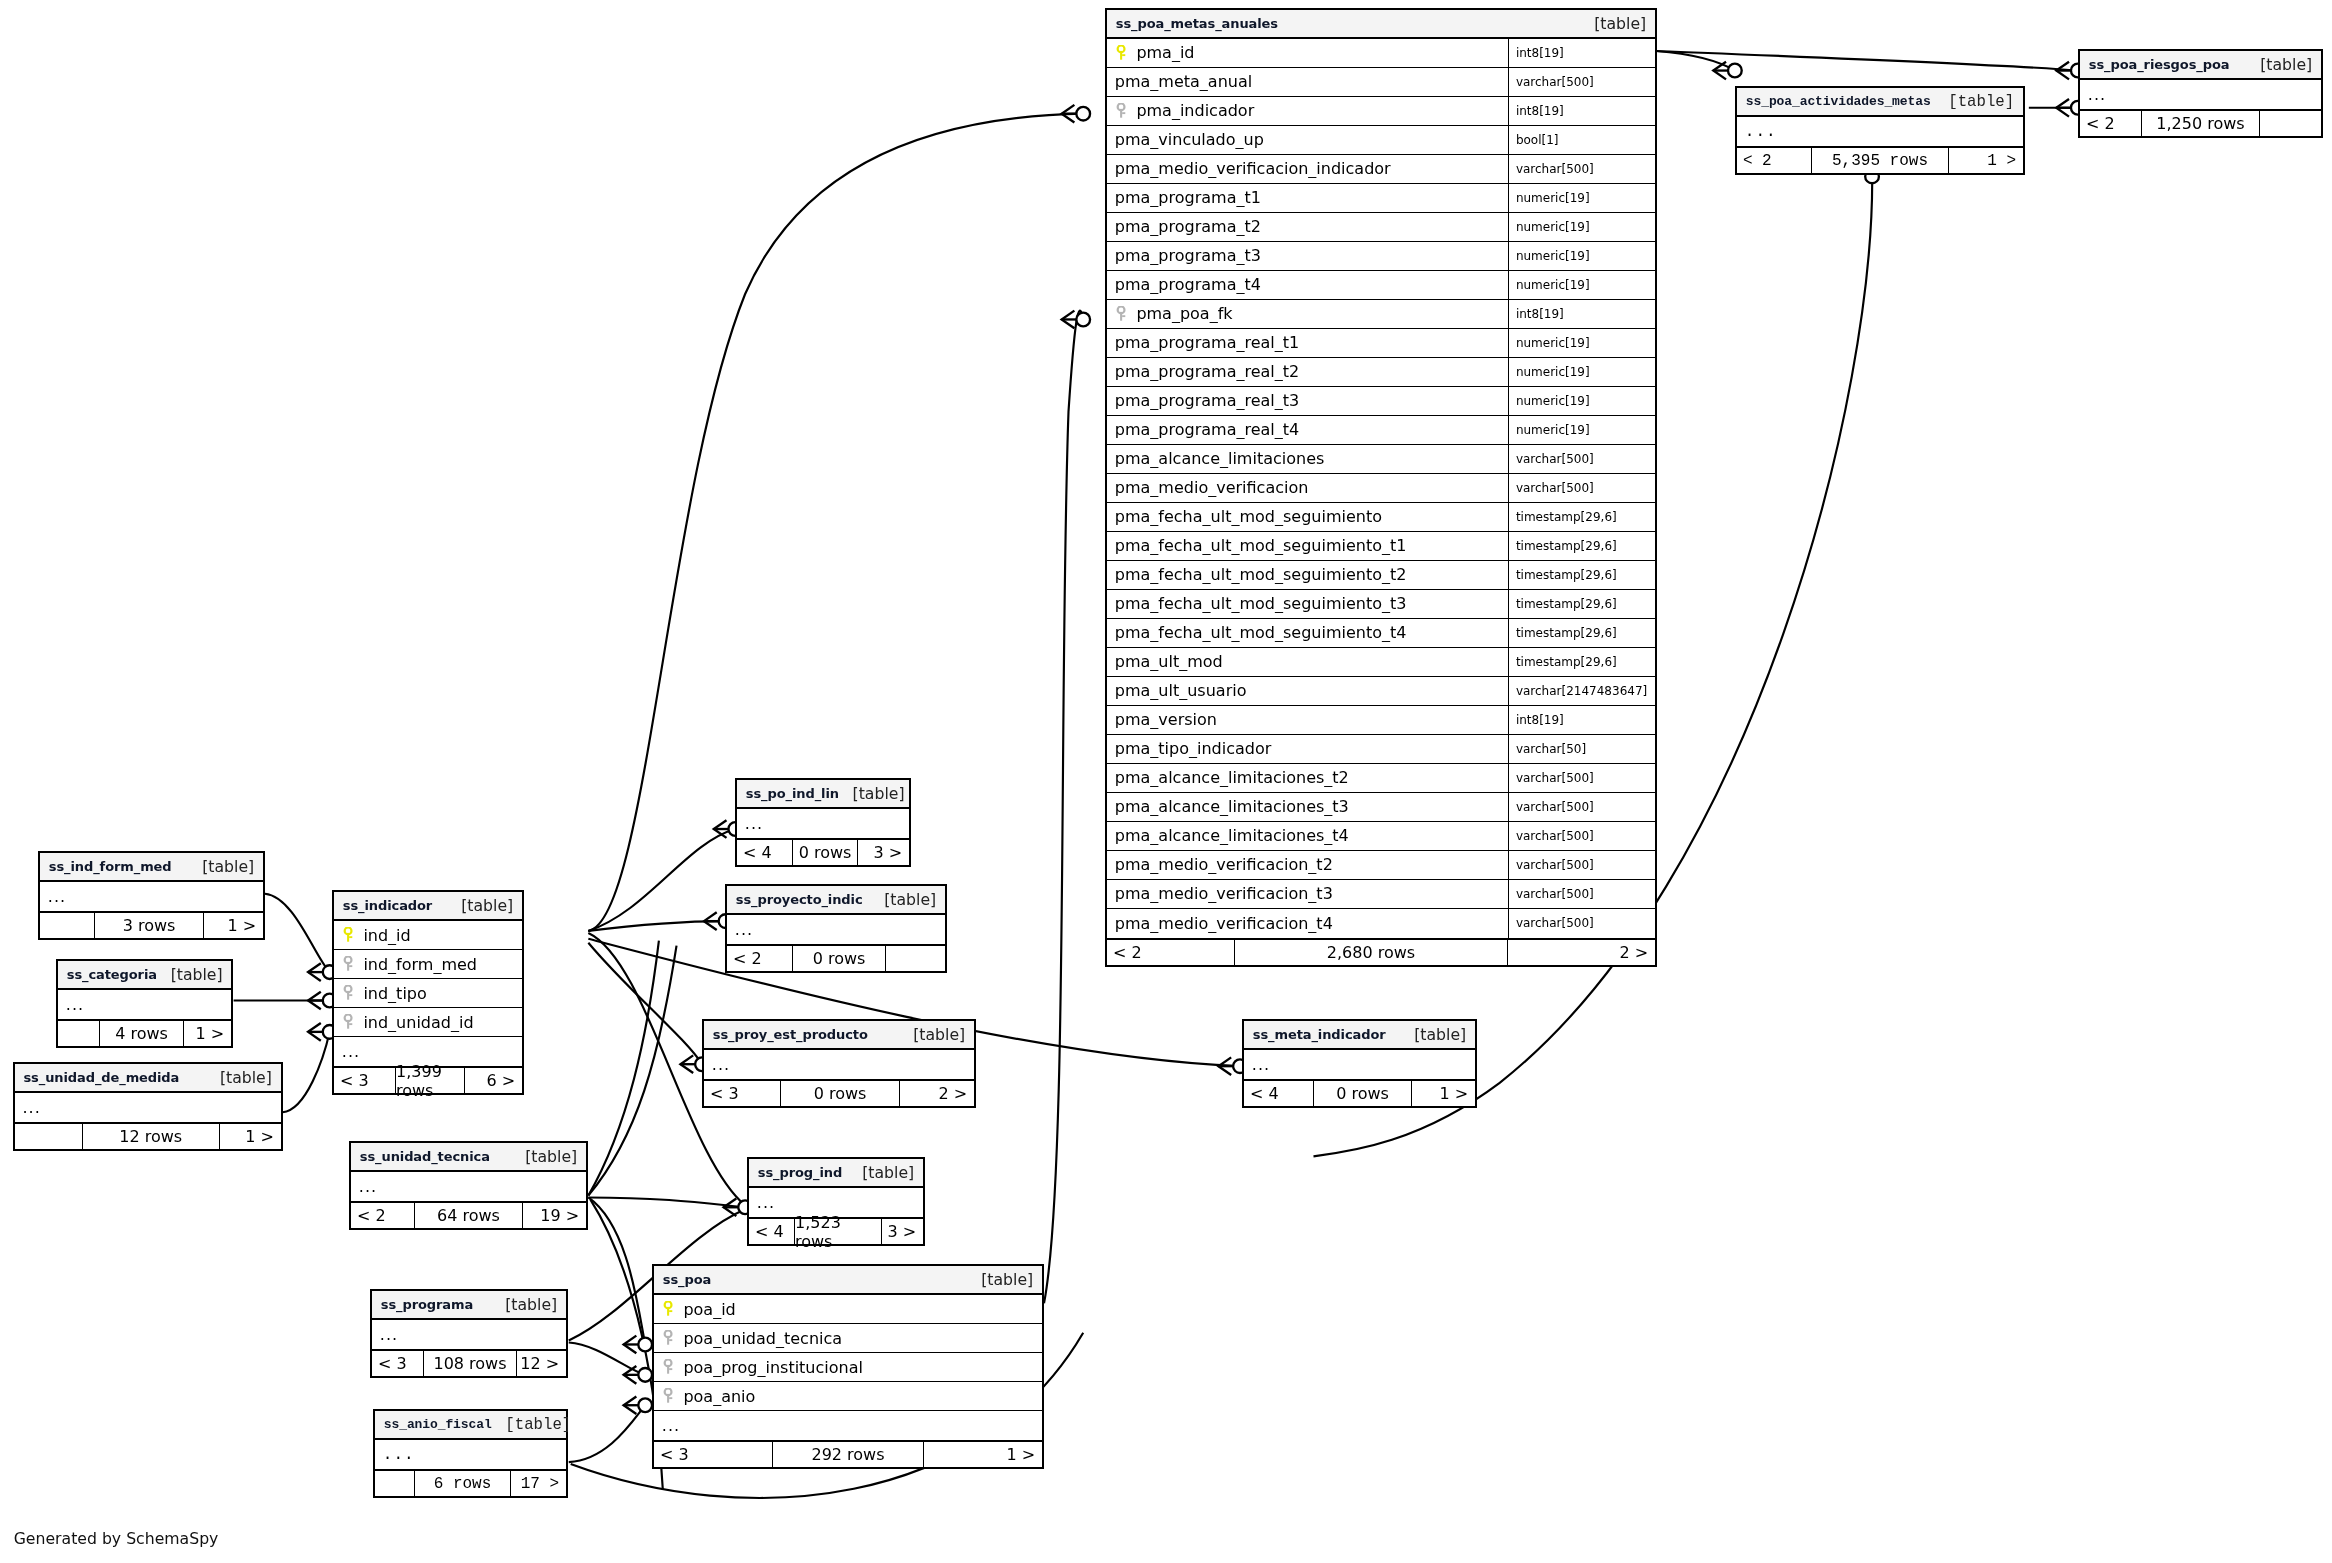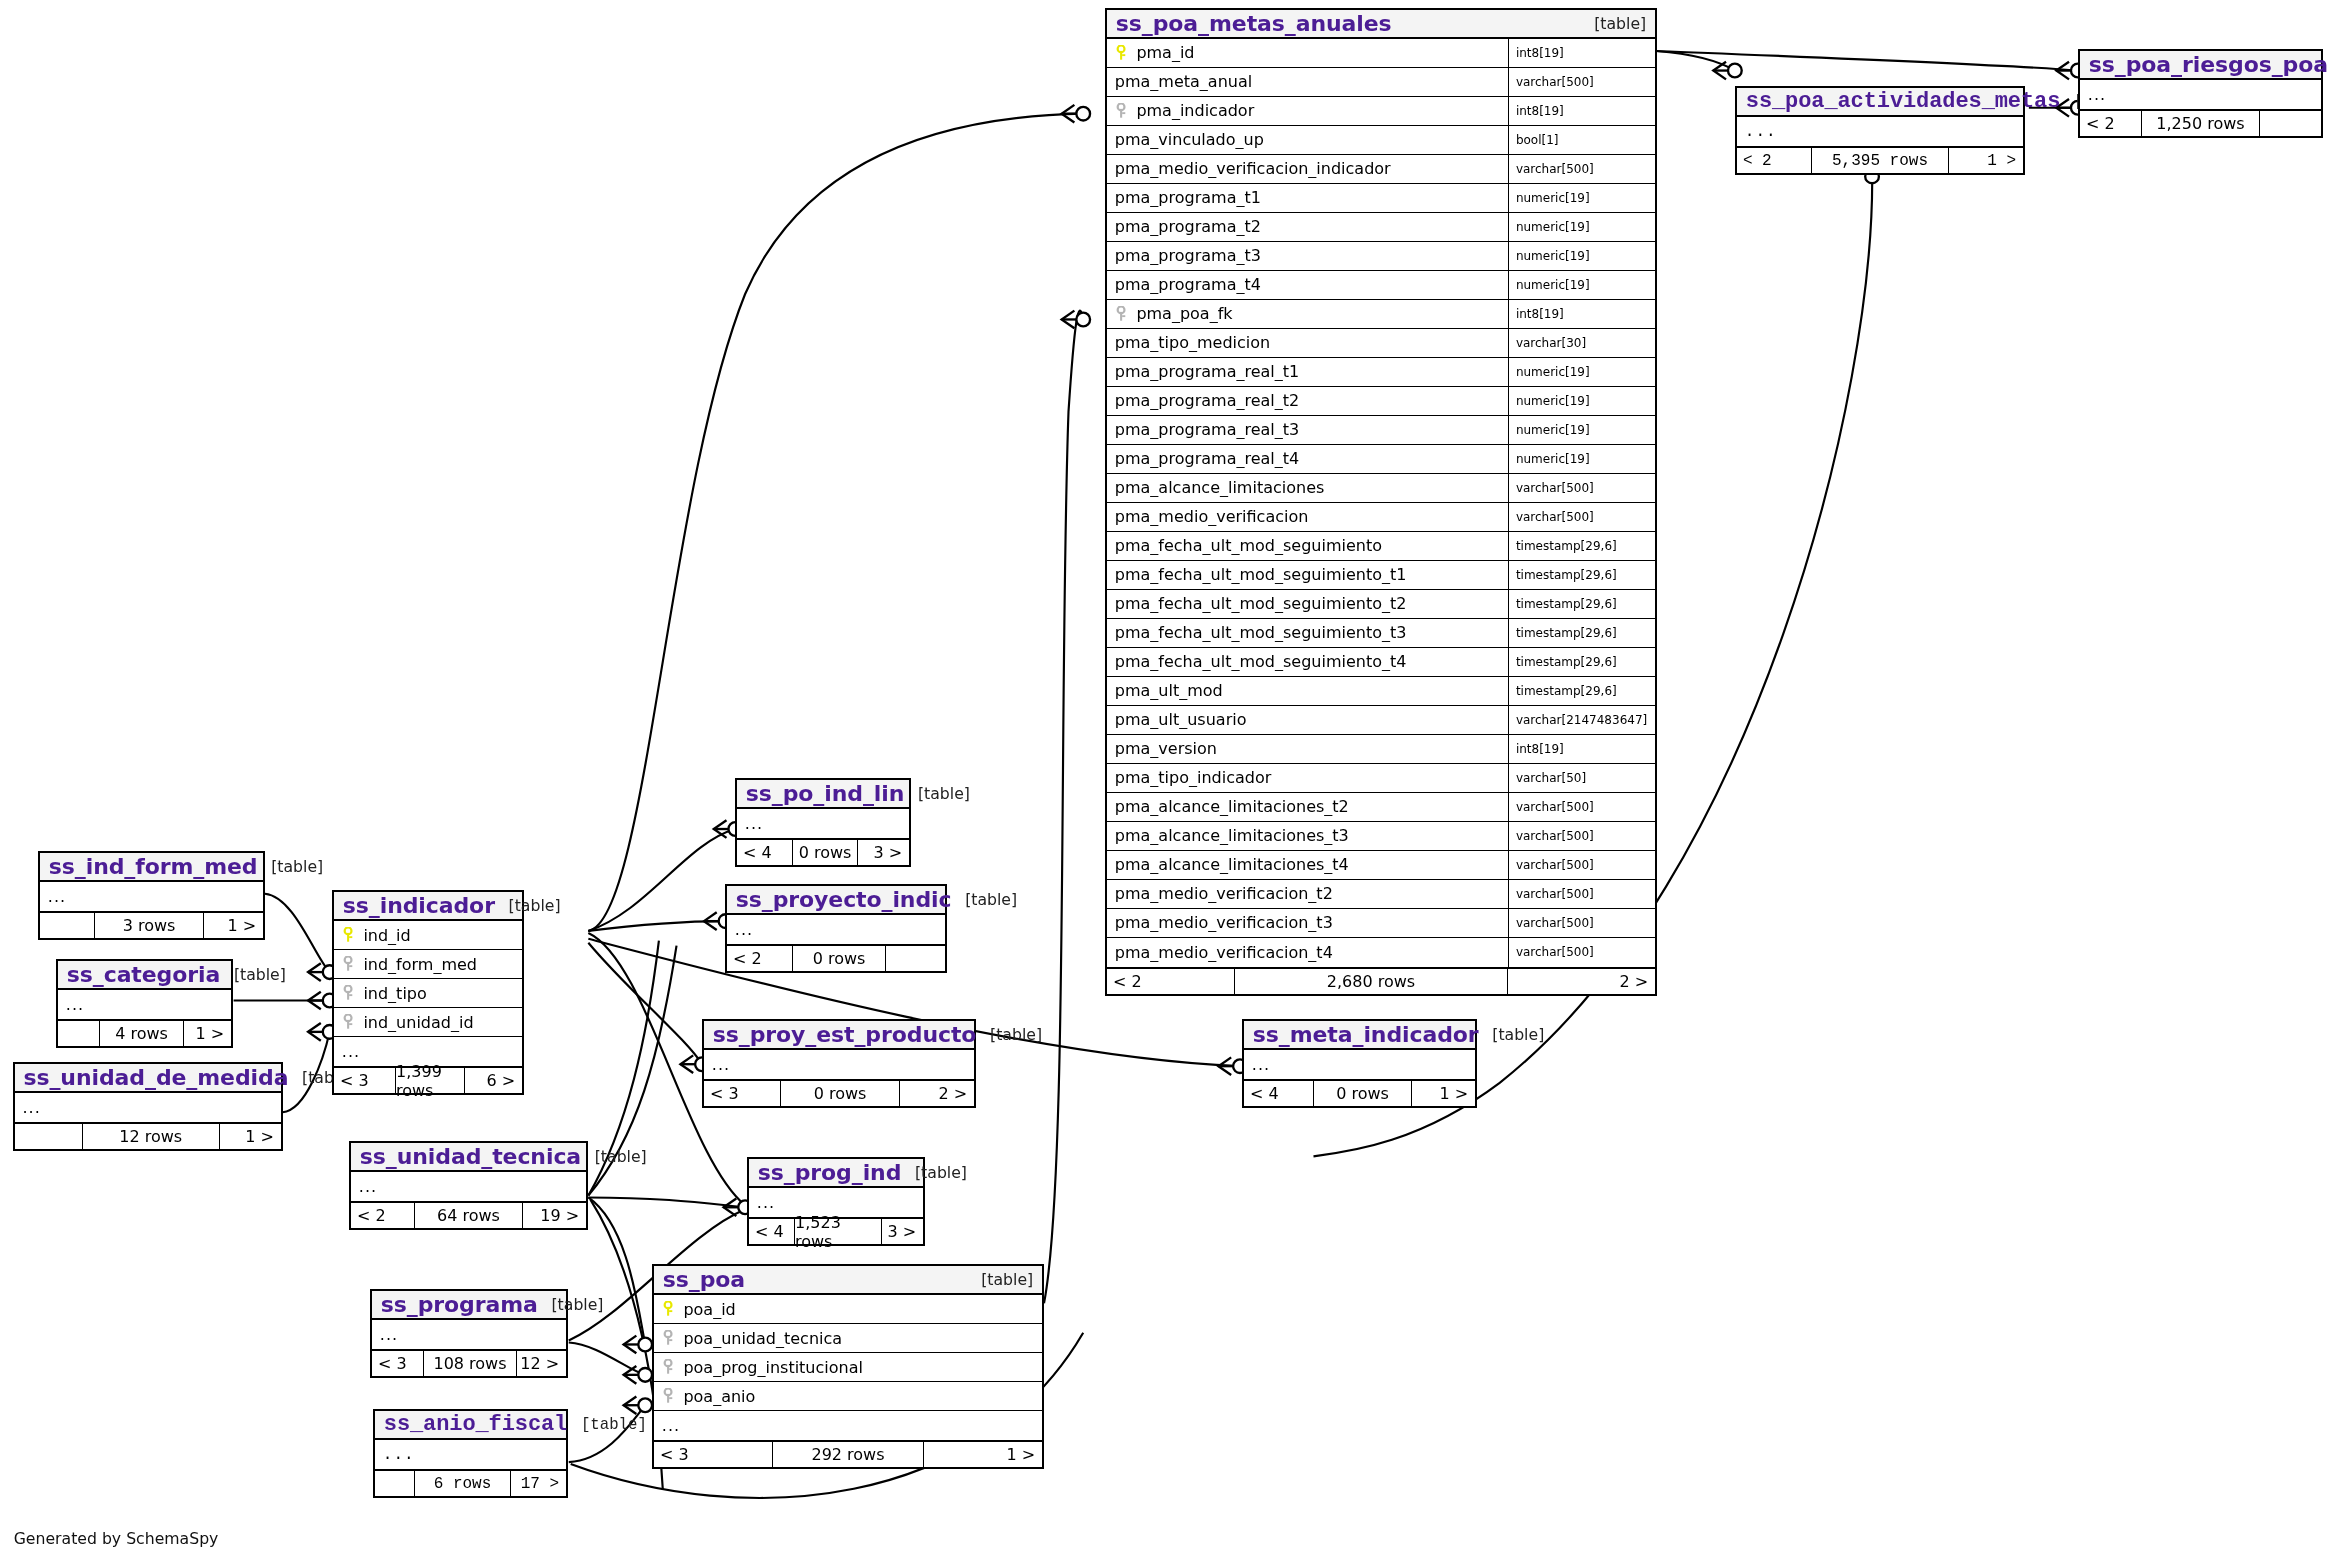--- a/index.html
+++ b/index.html
@@ -5,21 +5,21 @@
 <style>
   html,body{margin:0;padding:0;background:#ffffff;}
   body{font-family:"DejaVu Sans","Liberation Sans",sans-serif;}
   #canvas{position:relative;width:2333px;height:1563px;overflow:hidden;background:#fff;}
   #edges{position:absolute;left:0;top:0;width:2333px;height:1563px;pointer-events:none;}
 
   .tbl{position:absolute;border:2px solid #000;background:#fff;box-sizing:border-box;}
   .thead{display:flex;align-items:center;justify-content:space-between;
          background:#f4f4f4;border-bottom:2px solid #000;box-sizing:border-box;
          padding:0 8.8px;height:29px;}
-  .tname{font-weight:bold;font-size:22px;color:#4c1d95;white-space:nowrap;letter-spacing:-0.1px;}
+  .tname{font-weight:bold;font-size:13px;color:#0f172a;white-space:nowrap;letter-spacing:-0.1px;}
   .ttag{font-size:15.7px;color:#222;white-space:nowrap;padding-left:13.7px;}
 
   .rows{display:block;}
   .row{display:flex;align-items:center;height:29px;box-sizing:border-box;
        border-bottom:1px solid #000;}
   .row:last-child{border-bottom:none;}
   .cname{flex:1;display:flex;align-items:center;font-size:16px;color:#000;
          padding-left:7.8px;white-space:nowrap;overflow:hidden;}
   .ctype{width:147px;box-sizing:border-box;border-left:1px solid #000;
          font-size:12px;color:#000;padding-left:6.9px;white-space:nowrap;
@@ -203,26 +203,20 @@
                 <rect x="5.2" y="6" width="2.1" height="9" fill="#b4b4b4"></rect>
                 <rect x="7.3" y="9.4" width="3.2" height="1.9" fill="#b4b4b4"></rect>
               </svg>
             </span>
             <span>pma_poa_fk</span>
           </span>
           <span class="ctype">int8[19]</span>
         </div>
         <div class="row">
           <span class="cname">
-            <span>pma_tipo_medicion</span>
-          </span>
-          <span class="ctype">varchar[30]</span>
-        </div>
-        <div class="row">
-          <span class="cname">
             <span>pma_programa_real_t1</span>
           </span>
           <span class="ctype">numeric[19]</span>
         </div>
         <div class="row">
           <span class="cname">
             <span>pma_programa_real_t2</span>
           </span>
           <span class="ctype">numeric[19]</span>
         </div>

